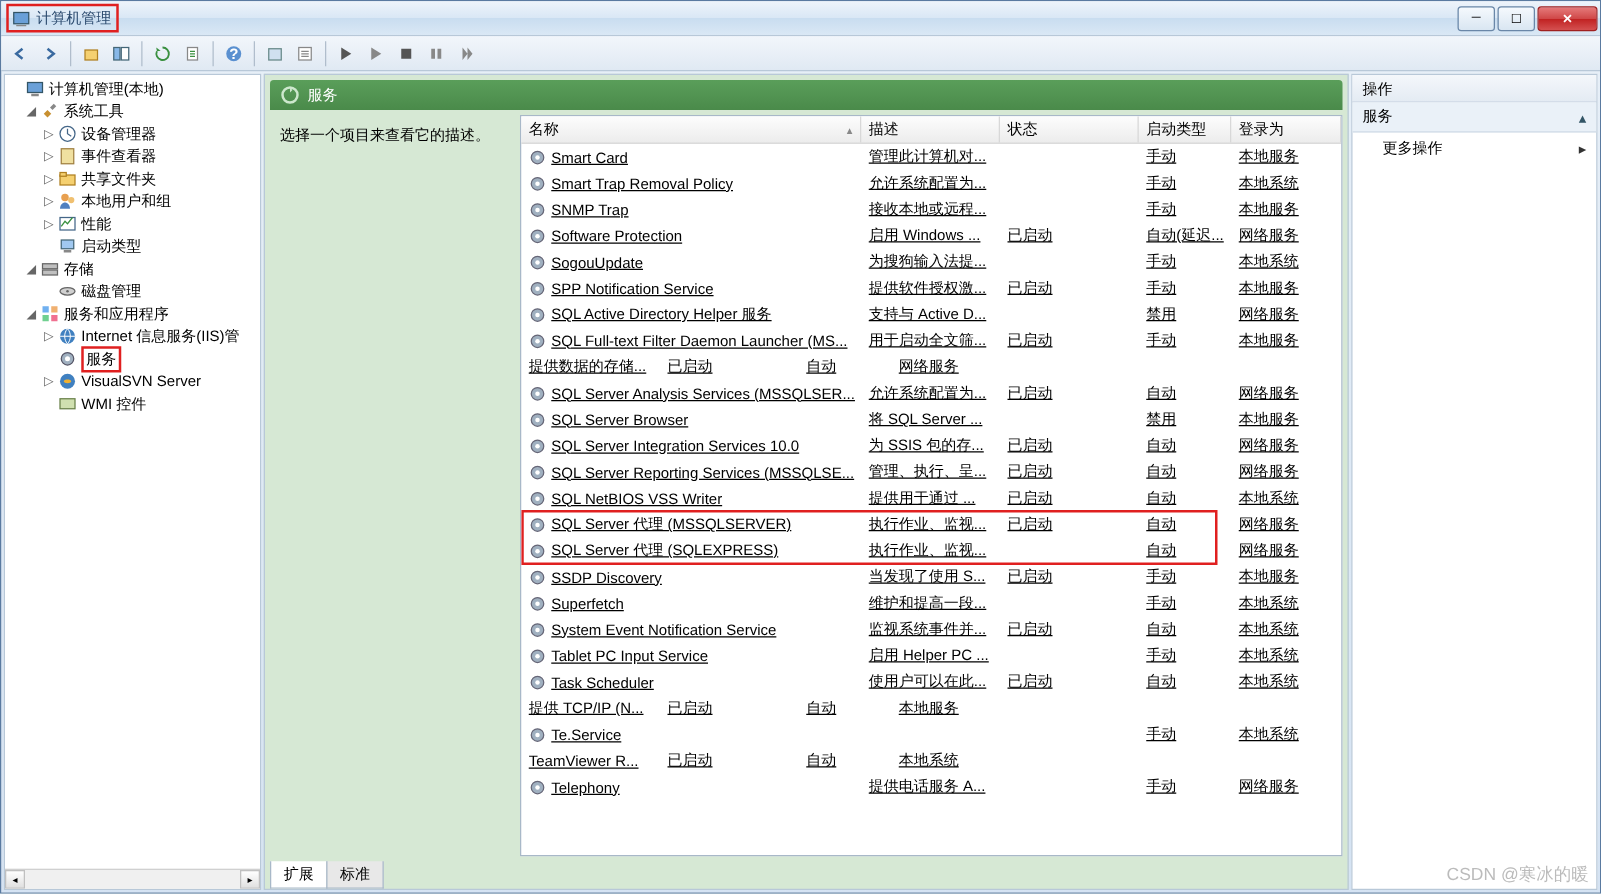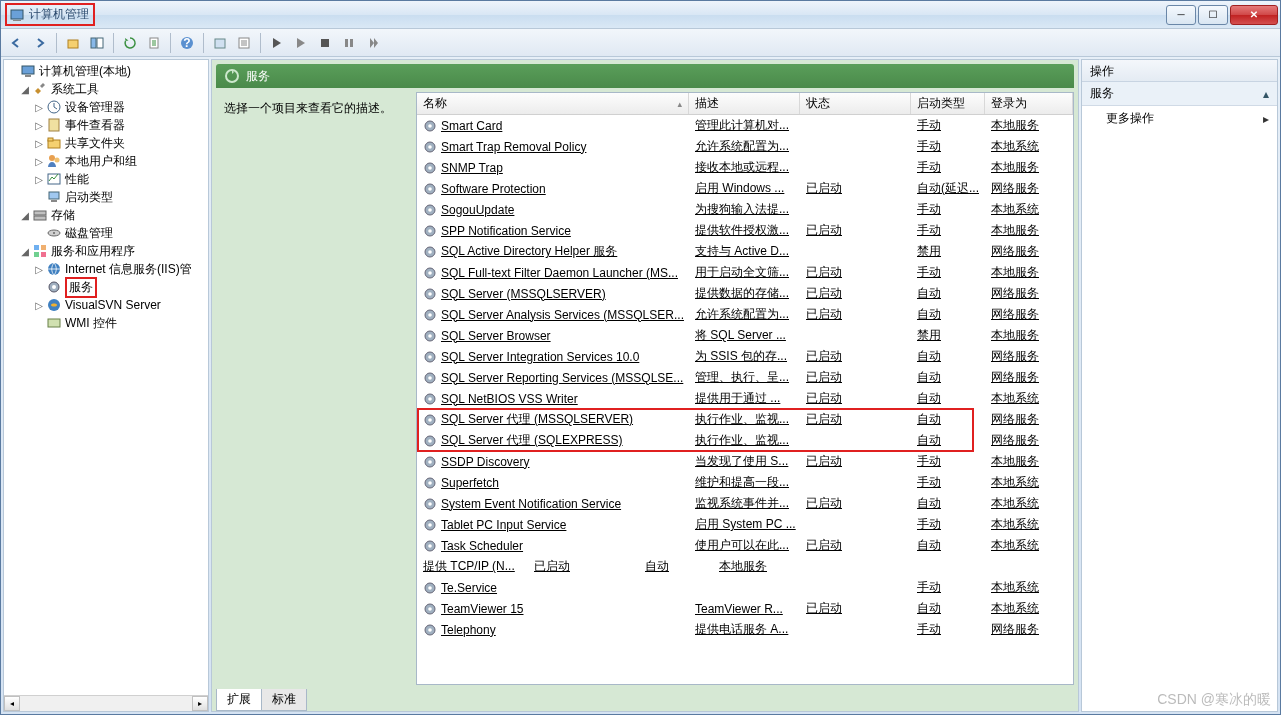--- a/index.html
+++ b/index.html
@@ -428,27 +428,20 @@
                     <circle cx="7" cy="7" r="1.8" fill="#fff"></circle>
                   </svg>
                   <span>SQL Full-text Filter Daemon Launcher (MS...</span>
                 </div>
                 <div class="lcell" style="width:111px">用于启动全文筛...</div>
                 <div class="lcell" style="width:111px">已启动</div>
                 <div class="lcell" style="width:74px">手动</div>
                 <div class="lcell" style="flex:1">本地服务</div>
               </div>
               <div class="lrow">
-                <div class="lcell" style="width:272px">
-                  <svg class="gearicon" viewBox="0 0 14 14">
-                    <circle cx="7" cy="7" r="5" fill="#a0b0c0" stroke="#667"></circle>
-                    <circle cx="7" cy="7" r="1.8" fill="#fff"></circle>
-                  </svg>
-                  <span>SQL Server (MSSQLSERVER)</span>
-                </div>
                 <div class="lcell" style="width:111px">提供数据的存储...</div>
                 <div class="lcell" style="width:111px">已启动</div>
                 <div class="lcell" style="width:74px">自动</div>
                 <div class="lcell" style="flex:1">网络服务</div>
               </div>
               <div class="lrow">
                 <div class="lcell" style="width:272px">
                   <svg class="gearicon" viewBox="0 0 14 14">
                     <circle cx="7" cy="7" r="5" fill="#a0b0c0" stroke="#667"></circle>
                     <circle cx="7" cy="7" r="1.8" fill="#fff"></circle>
@@ -578,21 +571,21 @@
                 <div class="lcell" style="flex:1">本地系统</div>
               </div>
               <div class="lrow">
                 <div class="lcell" style="width:272px">
                   <svg class="gearicon" viewBox="0 0 14 14">
                     <circle cx="7" cy="7" r="5" fill="#a0b0c0" stroke="#667"></circle>
                     <circle cx="7" cy="7" r="1.8" fill="#fff"></circle>
                   </svg>
                   <span>Tablet PC Input Service</span>
                 </div>
-                <div class="lcell" style="width:111px">启用 System PC ...</div>
+                <div class="lcell" style="width:111px">启用 Helper PC ...</div>
                 <div class="lcell" style="width:111px"></div>
                 <div class="lcell" style="width:74px">手动</div>
                 <div class="lcell" style="flex:1">本地系统</div>
               </div>
               <div class="lrow">
                 <div class="lcell" style="width:272px">
                   <svg class="gearicon" viewBox="0 0 14 14">
                     <circle cx="7" cy="7" r="5" fill="#a0b0c0" stroke="#667"></circle>
                     <circle cx="7" cy="7" r="1.8" fill="#fff"></circle>
                   </svg>
@@ -616,27 +609,20 @@
                     <circle cx="7" cy="7" r="1.8" fill="#fff"></circle>
                   </svg>
                   <span>Te.Service</span>
                 </div>
                 <div class="lcell" style="width:111px"></div>
                 <div class="lcell" style="width:111px"></div>
                 <div class="lcell" style="width:74px">手动</div>
                 <div class="lcell" style="flex:1">本地系统</div>
               </div>
               <div class="lrow">
-                <div class="lcell" style="width:272px">
-                  <svg class="gearicon" viewBox="0 0 14 14">
-                    <circle cx="7" cy="7" r="5" fill="#a0b0c0" stroke="#667"></circle>
-                    <circle cx="7" cy="7" r="1.8" fill="#fff"></circle>
-                  </svg>
-                  <span>TeamViewer 15</span>
-                </div>
                 <div class="lcell" style="width:111px">TeamViewer R...</div>
                 <div class="lcell" style="width:111px">已启动</div>
                 <div class="lcell" style="width:74px">自动</div>
                 <div class="lcell" style="flex:1">本地系统</div>
               </div>
               <div class="lrow">
                 <div class="lcell" style="width:272px">
                   <svg class="gearicon" viewBox="0 0 14 14">
                     <circle cx="7" cy="7" r="5" fill="#a0b0c0" stroke="#667"></circle>
                     <circle cx="7" cy="7" r="1.8" fill="#fff"></circle>

